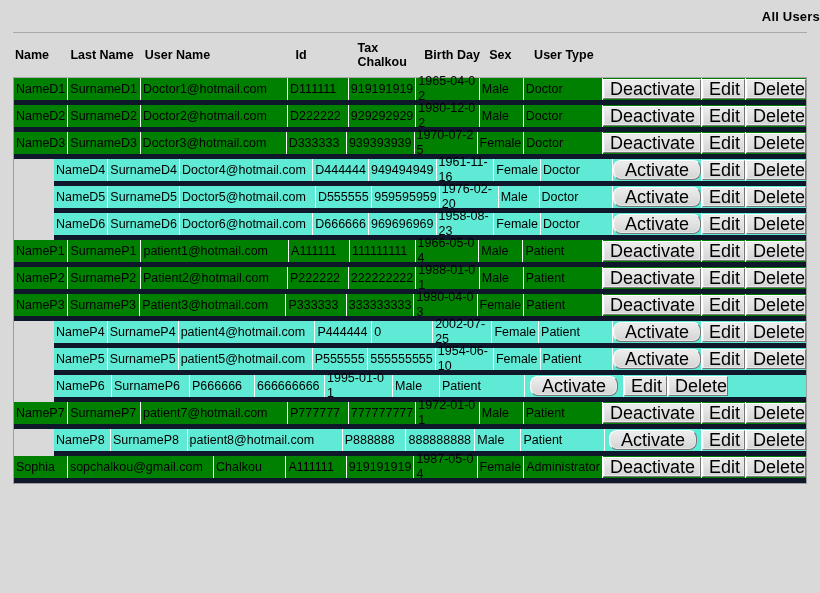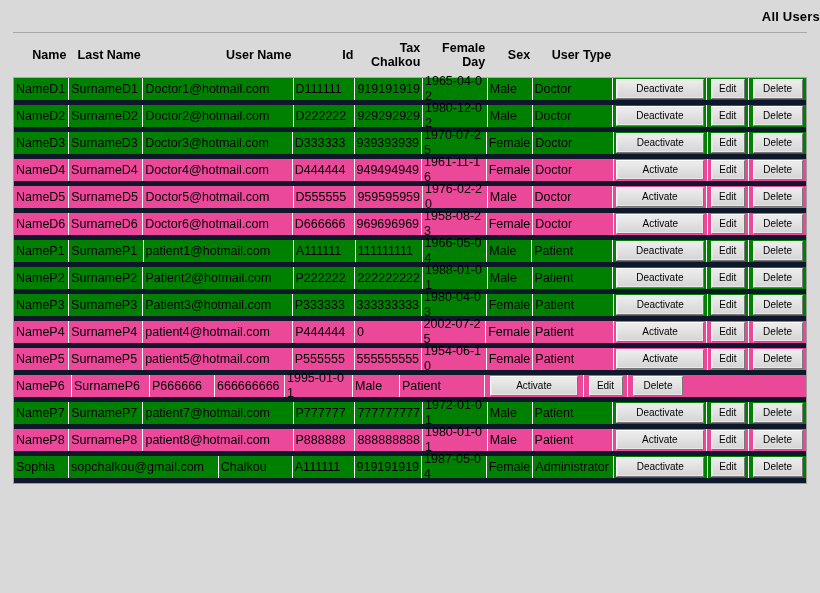--- a/index.html
+++ b/index.html
@@ -39,41 +39,41 @@
     height: 44px;
     display: flex;
     align-items: center;
     padding: 0 13px;
     box-sizing: border-box;
   }
   .th {
     font-size: 12.5px;
     font-weight: bold;
     color: #000;
-    text-align: right;
+    text-align: left;
     line-height: 14px;
     box-sizing: border-box;
     padding: 0 2px;
     overflow: hidden;
   }
   .table-body {
     margin: 0 13px;
     border: 1px solid #9d9d9d;
     border-top: none;
     box-sizing: border-box;
     background: #d9d9d9;
   }
   .row {
     display: flex;
     height: 27px;
     box-sizing: border-box;
     border-bottom: 5px solid #0f172a;
   }
   .row.status-active { background: #008000; }
-  .row.status-inactive { background: #ec4899; }
+  .row.status-inactive { background: #5eead4; margin-left: 40px; }
   .cell {
     font-size: 12.5px;
     color: #000;
     display: flex;
     align-items: center;
     box-sizing: border-box;
     padding: 0 2px;
     border-right: 1px solid #ffffff;
     overflow: visible;
     white-space: nowrap;
@@ -99,36 +99,36 @@
   .c-tax       { width: 70px; }
   .c-birth     { width: 68px; }
   .c-sex       { width: 47px; }
   .c-usertype  { width: 85px; }
   .c-act       { width: 99px; }
   .c-edit      { width: 44px; }
   .c-del       { width: 60px; }
 
   .btn {
     font-family: "Liberation Sans", sans-serif;
-    font-size: 10px;
+    font-size: 18px;
     color: #000;
     background: #d4d0c8;
     background: linear-gradient(#eeeeee, #d4d4d4);
     border: 1px solid #8b8b8b;
     border-top-color: #ffffff;
     border-left-color: #ffffff;
     border-right-color: #767676;
     border-bottom-color: #767676;
     padding: 2px 6px;
     line-height: 14px;
     white-space: nowrap;
     cursor: pointer;
     box-shadow: inset 0 0 0 1px #e8e8e8;
   }
-  .btn-activate   { min-width: 88px; }
+  .btn-activate   { min-width: 88px; border-radius: 8px; }
   .btn-deactivate { min-width: 88px; }
   .btn-edit       { min-width: 34px; }
   .btn-delete     { min-width: 50px; }
 </style>
 </head>
 <body>
 
 <div class="app">
 
   <div class="title-bar">
@@ -136,21 +136,21 @@
   </div>
 
   <div class="rule"></div>
 
   <div class="table-head">
     <div class="th c-name">Name</div>
     <div class="th c-lastname">Last Name</div>
     <div class="th c-username">User Name</div>
     <div class="th c-id">Id</div>
     <div class="th c-tax">Tax Chalkou</div>
-    <div class="th c-birth">Female Day</div>
+    <div class="th c-birth">Birth Day</div>
     <div class="th c-sex">Sex</div>
     <div class="th c-usertype">User Type</div>
     <div class="th c-act"></div>
     <div class="th c-edit"></div>
     <div class="th c-del"></div>
   </div>
 
   <div class="rule"></div>
 
   <div class="table-body" id="table-body">
@@ -399,21 +399,20 @@
         <div class="cell btn-cell c-del last">
           <button class="btn btn-delete">Delete</button>
         </div>
       </div>
       <div class="row status-inactive">
         <div class="cell c-name">NameP8</div>
         <div class="cell c-lastname">SurnameP8</div>
         <div class="cell c-username">patient8@hotmail.com</div>
         <div class="cell c-id">P888888</div>
         <div class="cell c-tax">888888888</div>
-        <div class="cell c-birth wrap">1980-01-01</div>
         <div class="cell c-sex">Male</div>
         <div class="cell c-usertype">Patient</div>
         <div class="cell btn-cell c-act">
           <button class="btn btn-activate">Activate</button>
         </div>
         <div class="cell btn-cell c-edit">
           <button class="btn btn-edit">Edit</button>
         </div>
         <div class="cell btn-cell c-del last">
           <button class="btn btn-delete">Delete</button>

